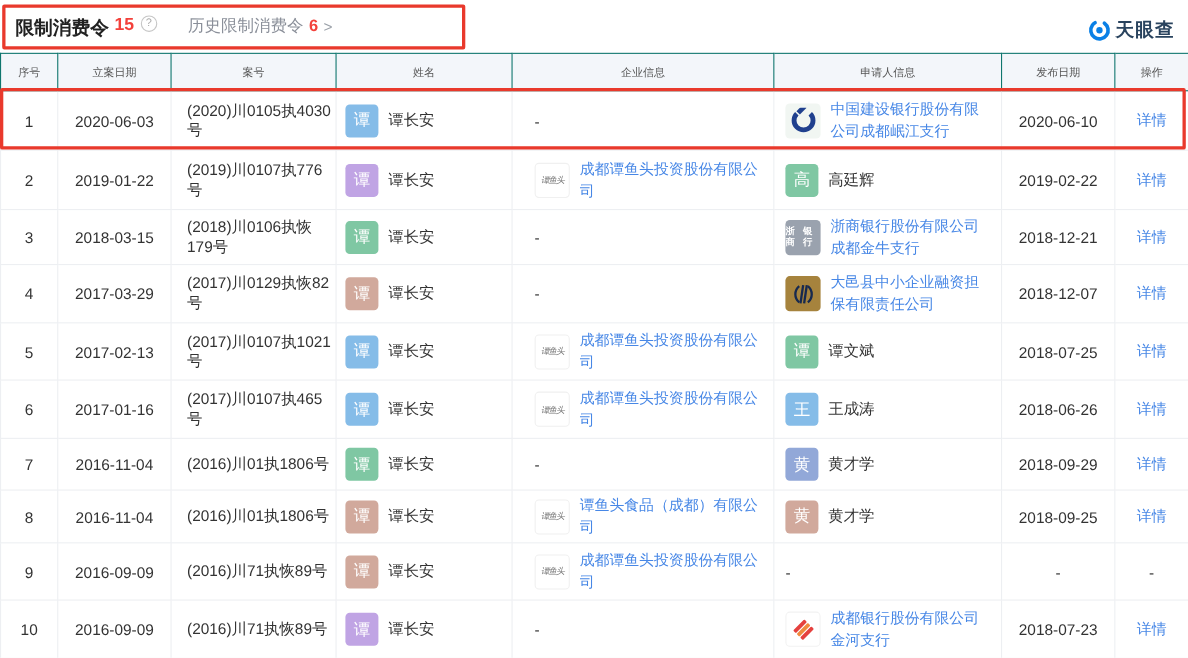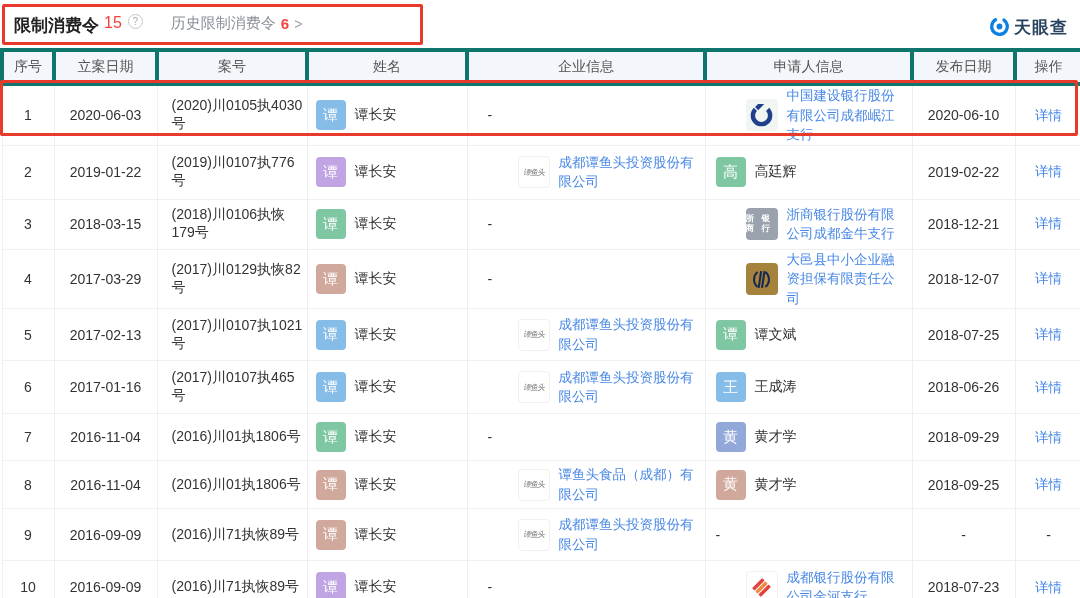--- a/index.html
+++ b/index.html
@@ -4,53 +4,53 @@
 <style>
   * { margin:0; padding:0; box-sizing:border-box; }
   html,body { width:1080px; height:598px; background:#fff; overflow:hidden;
     font-family:"Liberation Sans","DejaVu Sans",sans-serif; }
   .page { position:relative; width:1080px; height:598px; }
 
   
   .topbar { position:absolute; top:0; left:0; width:1080px; height:48px; }
   .title-wrap { position:absolute; left:14px; top:14px; display:flex; align-items:flex-start; }
   .sec-title { font-size:17px; font-weight:bold; color:#222; }
-  .count-red { font-size:16px; font-weight:normal; color:#F3413B; margin-left:5px; }
+  .count-red { font-size:16px; font-weight:bold; color:#F3413B; margin-left:5px; }
   .help-ic { display:inline-flex; align-items:center; justify-content:center;
     width:15px; height:15px; border-radius:50%; border:1px solid #C6C6C6; color:#ABABAB;
     font-size:10px; margin-left:6px; cursor:pointer; }
   .history { display:flex; align-items:center; margin-left:28px; cursor:pointer; text-decoration:none; }
   .history-label { font-size:15px; color:#8A8F99; }
   .history-count { font-size:15px; font-weight:bold; color:#F3413B; margin-left:5px; }
   .chev { font-size:14px; color:#9AA0A8; margin-left:5px; }
 
-  .brand { position:absolute; right:12px; top:16px; display:flex; align-items:flex-start; gap:4px; }
+  .brand { position:absolute; right:12px; top:16px; display:flex; align-items:center; gap:4px; }
   .brand-text { font-size:17px; font-weight:bold; color:#29435E; letter-spacing:1px; }
 
   
   table { position:absolute; top:48px; left:0; width:1080px; border-collapse:collapse; table-layout:fixed; }
-  th { background:#F3F6FA; font-weight:400; color:#555; font-size:14px; height:34px;
-    border:4px solid #0f766e; text-align:center; }
+  th { background:#F3F6FA; font-weight:400; color:#555; font-size:10px; height:34px;
+    border:1px solid #0f766e; text-align:center; }
   td { border:1px solid #EDEFF2; font-size:14px; color:#333; vertical-align:middle; }
   td.c { text-align:center; }
   td.case { padding-left:14px; }
   td.person-cell { padding-left:8px; }
   td.company-cell { padding-left:20px; padding-right:8px; }
   td.applicant-cell { padding-left:10px; padding-right:8px; }
   tbody tr:nth-child(1){height:54px} tbody tr:nth-child(2){height:54px}
   tbody tr:nth-child(3){height:50px} tbody tr:nth-child(4){height:53px}
   tbody tr:nth-child(5){height:52px} tbody tr:nth-child(6){height:53px}
   tbody tr:nth-child(7){height:47px} tbody tr:nth-child(8){height:48px}
   tbody tr:nth-child(9){height:52px} tbody tr:nth-child(10){height:53px}
 
   .flexrow { display:flex; align-items:center; gap:9px; }
   .avatar { flex:0 0 auto; width:30px; height:30px; border-radius:4px; display:inline-flex;
     align-items:center; justify-content:center; color:#fff; font-size:15px; }
   .logo { flex:0 0 auto; width:32px; height:32px; border-radius:4px; display:inline-flex;
-    align-items:center; justify-content:center; overflow:hidden;margin-left:30px; }
+    align-items:center; justify-content:center; overflow:hidden; }
   .logo-tyt { background:#fff; border:1px solid #F0F0F0; color:#777; font-size:8px;
     font-family:"Liberation Serif","DejaVu Serif",serif; font-style:italic; letter-spacing:-1px; }
   .logo-zs { background:#9AA2AE; color:#fff; font-size:8.5px; line-height:1.15;
     flex-direction:row; font-weight:bold; }
   .logo-ccb { background:#F1F6F2; }
   .logo-dayi { background:#A6833D; }
   .logo-cdb { background:#fff; border:1px solid #F2F2F2; }
   a.blue { color:#4787E6; text-decoration:none; font-size:13.5px; line-height:1.45; cursor:pointer; }
   .detail { font-size:14px; }
   .pname { font-size:14px; color:#333; }

